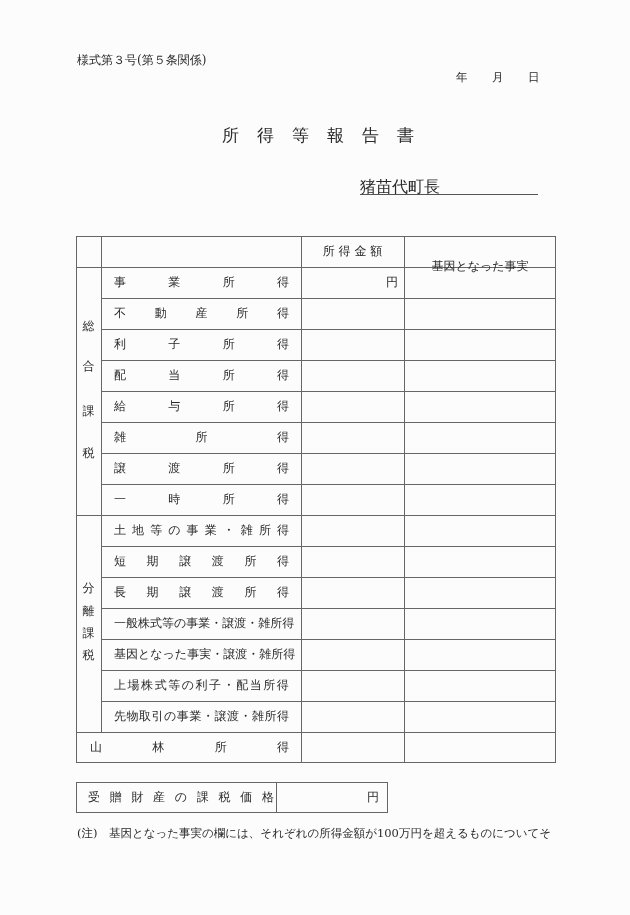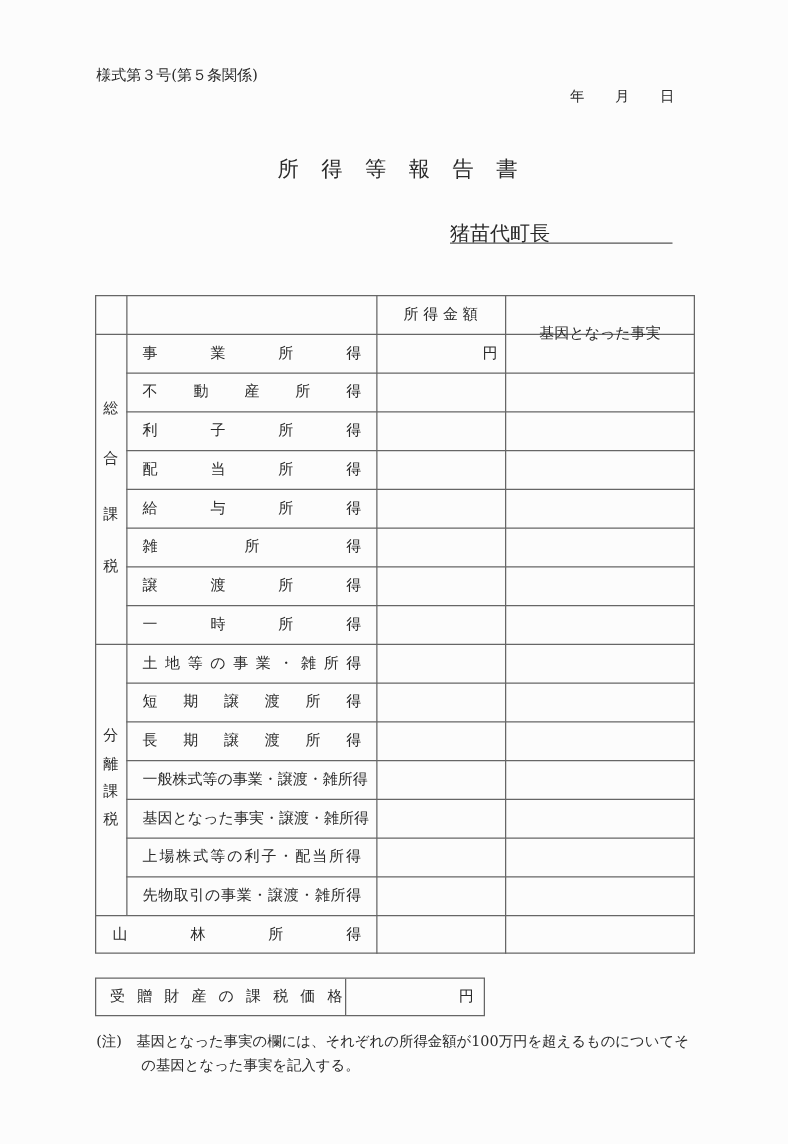--- a/index.html
+++ b/index.html
@@ -258,14 +258,13 @@
       <span>税</span>
       <span>価</span>
       <span>格</span>
     </div>
   <div class="gift-div"></div>
   <div class="gift-yen">円</div>
 </div>
 
 <div class="abs note">
   <div>(注)　基因となった事実の欄には、それぞれの所得金額が100万円を超えるものについてそ</div>
-  <div class="l2">の基因となった事実を記入する。</div>
 </div>
 
 </body></html>

